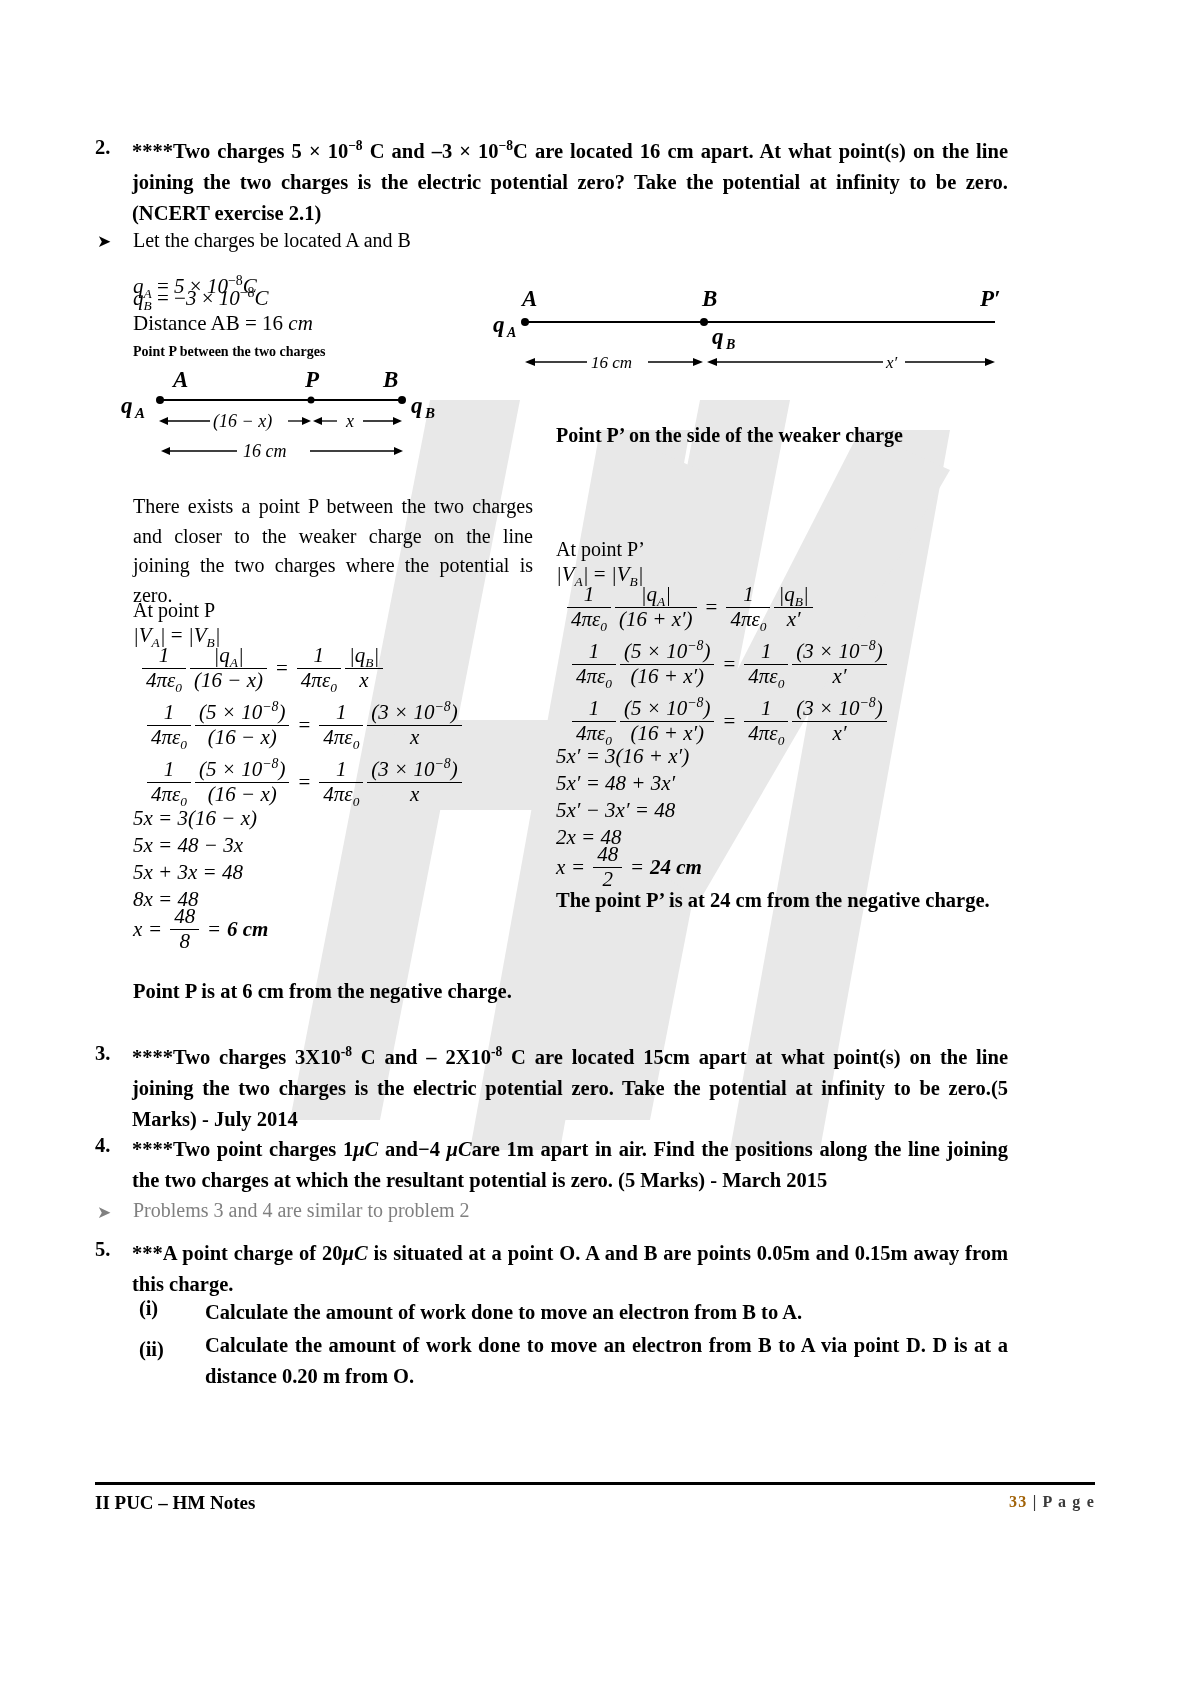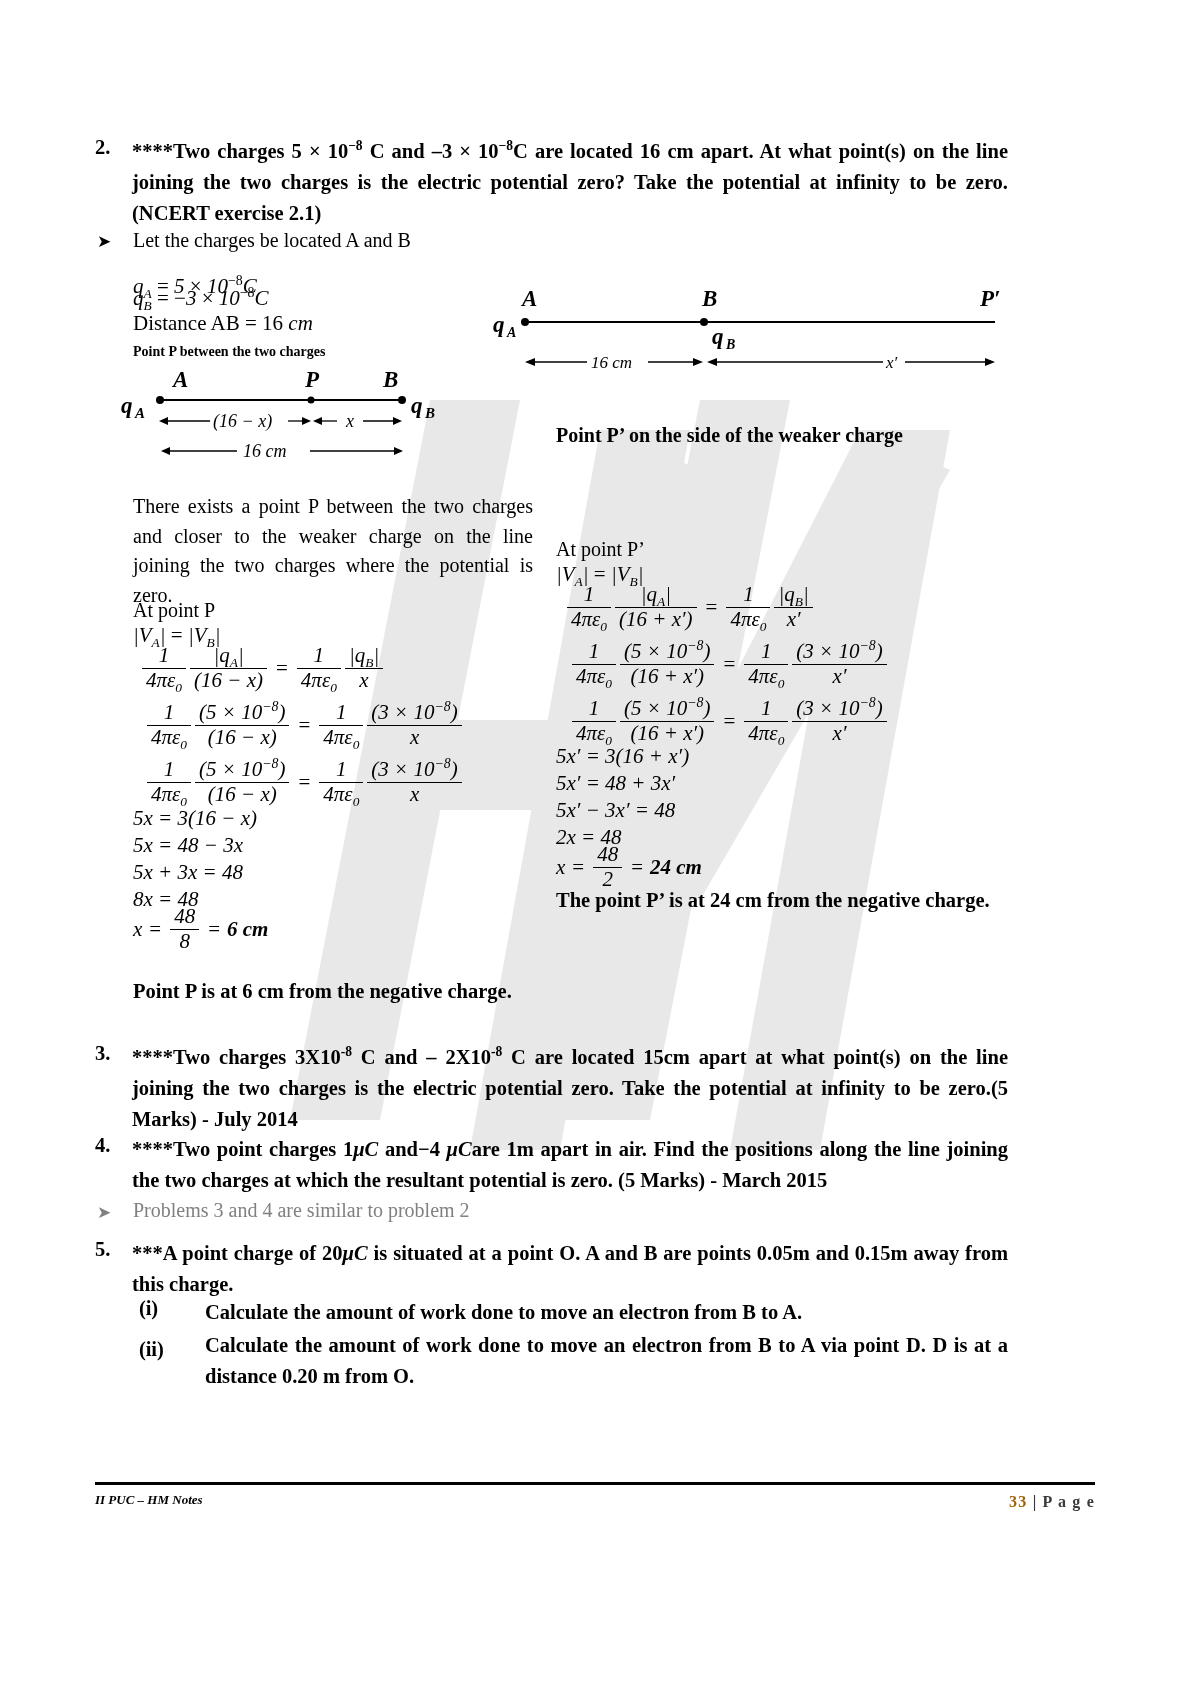--- a/index.html
+++ b/index.html
@@ -125,22 +125,21 @@
     top: 1482px;
     width: 1000px;
     height: 2.5px;
     background: #000;
   }
   .footer-left {
     position: absolute;
     left: 95px;
     top: 1492px;
     font-weight: bold;
-    font-size: 13px;
-    font-style: italic;
+    font-size: 19px;
   }
   .footer-right {
     position: absolute;
     right: 95px;
     top: 1493px;
     font-weight: bold;
     font-size: 16px;
     letter-spacing: 1.2px;
     color: #3a3a3a;
   }

